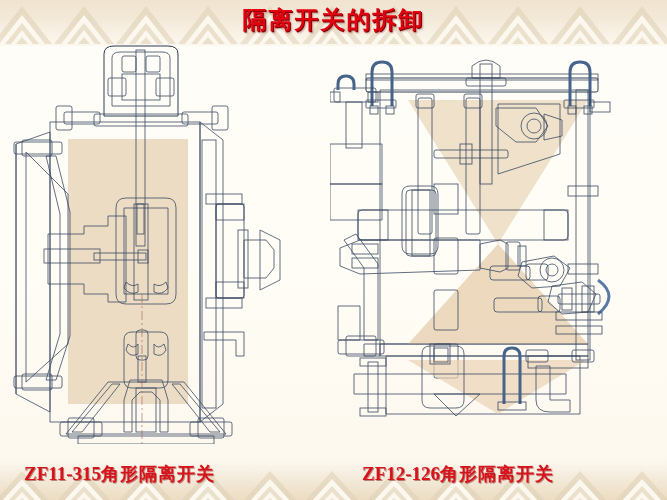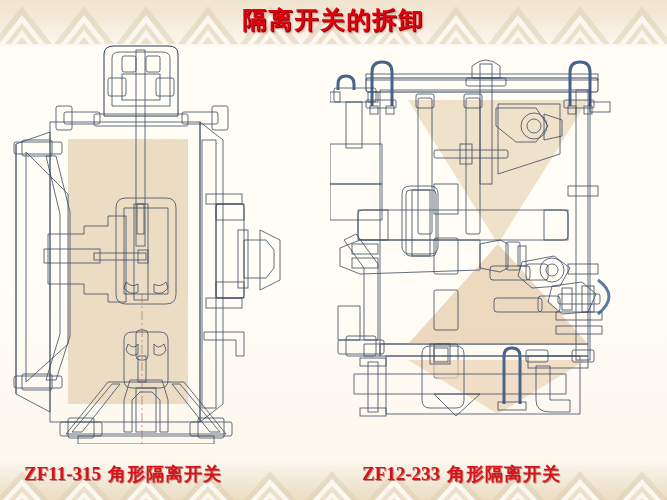--- a/index.html
+++ b/index.html
@@ -47,21 +47,21 @@
 
   
   .caption{
     position:absolute;bottom:14px;z-index:40;white-space:nowrap;
     color:#d8121a;font-weight:bold;
     text-shadow:1px 1px 0 rgba(120,0,0,.45);
   }
   #cap-left{left:24px;}
   #cap-right{left:362px;}
   .caption .model{font-family:"Liberation Serif",serif;font-size:19px;letter-spacing:0px;}
-  .caption .cn{font-family:"DejaVu Sans",sans-serif;font-size:18px;margin-left:7px;letter-spacing:1px;}
+  .caption .cn{font-family:"DejaVu Sans",sans-serif;font-size:18px;letter-spacing:1px;}
 
   
   #figures{position:absolute;left:0;top:44px;width:667px;height:414px;}
   svg{display:block;}
   .ln{stroke:#3a4a63;stroke-width:.8;fill:none;}
   .ln2{stroke:#2d3e55;stroke-width:1;fill:none;}
 </style>
 </head>
 <body>
 
@@ -443,21 +443,21 @@
       <rect x="168" y="358" width="28" height="8" fill="#8ca7c6" class="ln"></rect>
 
       <rect x="260" y="58" width="20" height="10" fill="#7f9fc6" class="ln"></rect>
     </svg>
   </div>
 
   <div class="caption" id="cap-left">
     <span class="model">ZF11-315</span><span class="cn">角形隔离开关</span>
   </div>
   <div class="caption" id="cap-right">
-    <span class="model">ZF12-233</span><span class="cn">角形隔离开关</span>
+    <span class="model">ZF12-126</span><span class="cn">角形隔离开关</span>
   </div>
 
   <div class="border-band" id="bot-band">
     <div class="tri-row" id="bot-tris">
         <div class="tri">
           <i class="t1"></i>
           <i class="t2"></i>
           <i class="t3"></i>
           <i class="t4"></i>
           <i class="t5"></i>

